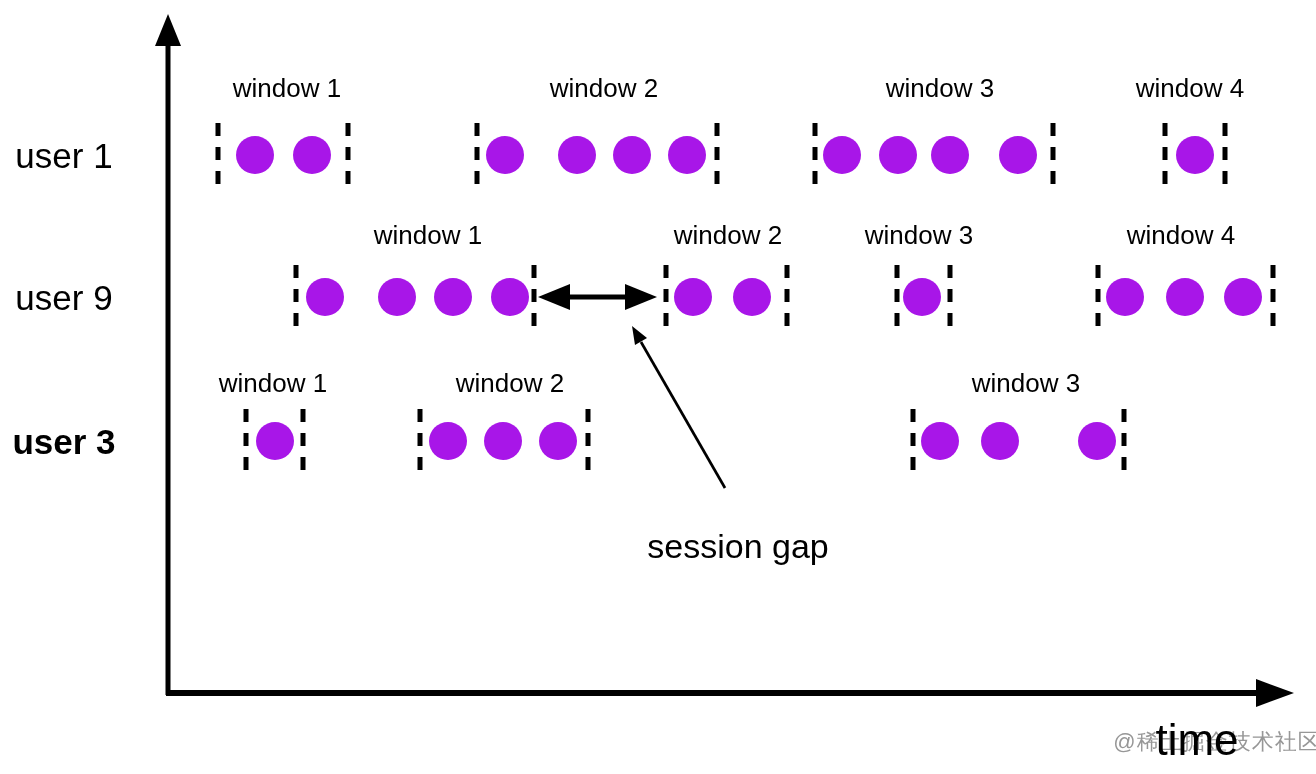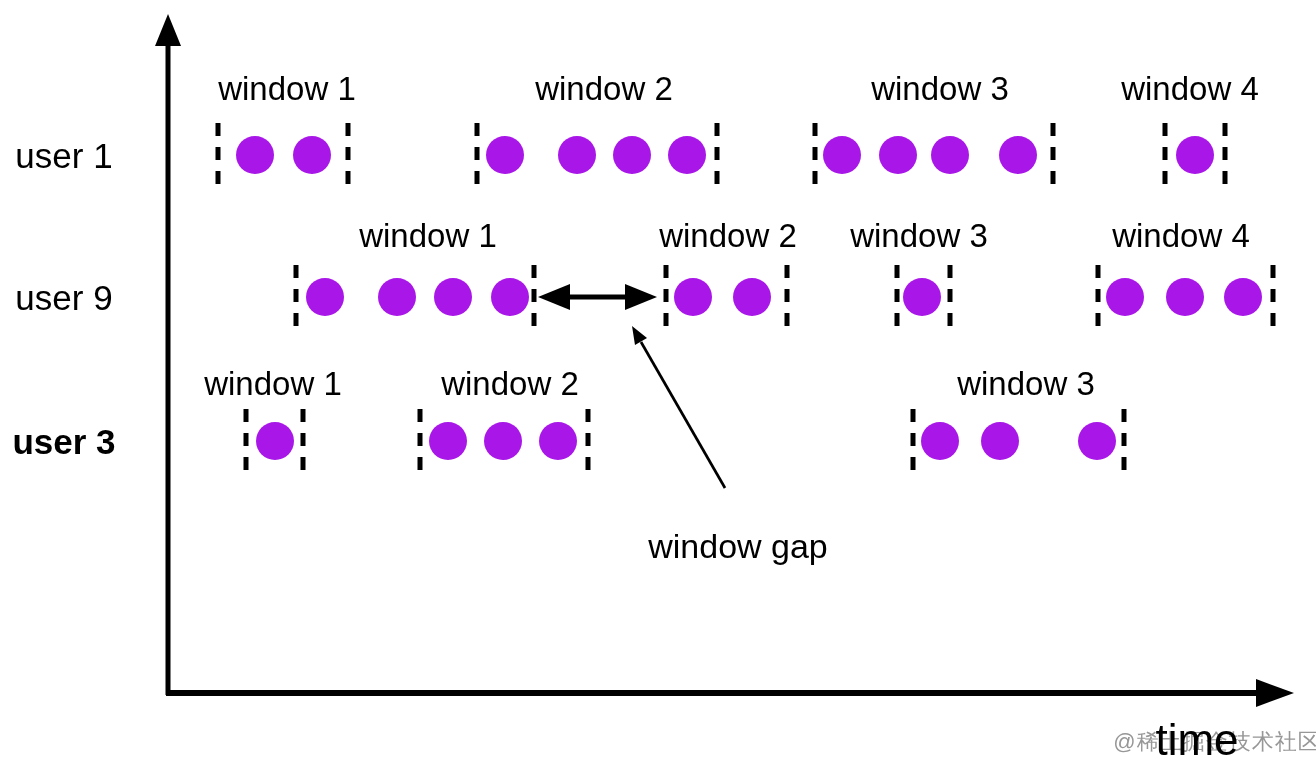--- a/index.html
+++ b/index.html
@@ -7,21 +7,21 @@
     position:relative;width:1316px;height:774px;background:#ffffff;
     font-family:"Liberation Sans",sans-serif;color:#000;
   }
   .axes-layer{position:absolute;left:0;top:0;width:1316px;height:774px;}
   .user-label{
     position:absolute;transform:translate(-50%,-50%);
     font-size:35px;line-height:1;white-space:nowrap;
   }
   .window-label{
     position:absolute;transform:translate(-50%,-50%);
-    font-size:33px;line-height:1;white-space:nowrap;
+    font-size:26px;line-height:1;white-space:nowrap;
   }
   .boundary{
     position:absolute;width:5px;height:64px;transform:translate(-50%,-50%);
     background:repeating-linear-gradient(to bottom,#000 0 13px,transparent 13px 24px);
   }
   .dot{
     position:absolute;width:38px;height:38px;border-radius:50%;
     transform:translate(-50%,-50%);
   }
   .session-gap-label{
@@ -122,19 +122,19 @@
       <div class="dot" style="left: 503px; top: 441px; background: rgb(168, 22, 232);"></div>
       <div class="dot" style="left: 558px; top: 441px; background: rgb(168, 22, 232);"></div>
       <div class="window-label" style="left: 1026px; top: 383px;">window 3</div>
       <div class="boundary" style="left: 913px; top: 441px;"></div>
       <div class="boundary" style="left: 1124px; top: 441px;"></div>
       <div class="dot" style="left: 940px; top: 441px; background: rgb(168, 22, 232);"></div>
       <div class="dot" style="left: 1000px; top: 441px; background: rgb(168, 22, 232);"></div>
       <div class="dot" style="left: 1097px; top: 441px; background: rgb(168, 22, 232);"></div>
     </div>
 
-  <div class="session-gap-label">window gap</div>
+  <div class="session-gap-label">session gap</div>
 
   <div class="watermark" style="color: rgb(151, 151, 151);">@稀土掘金技术社区</div>
 
   <div class="time-label">time</div>
 
 </div>
 
 </body></html>

